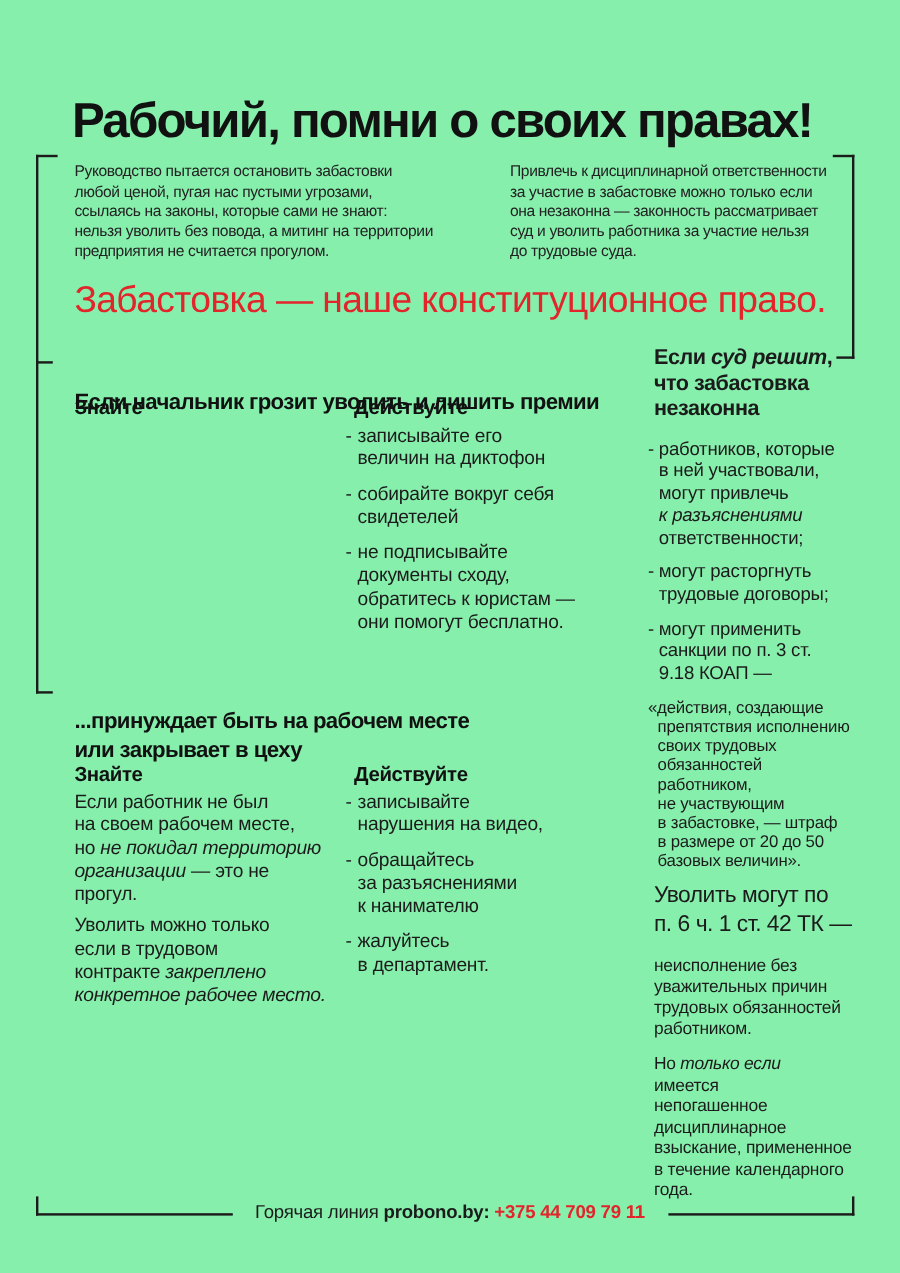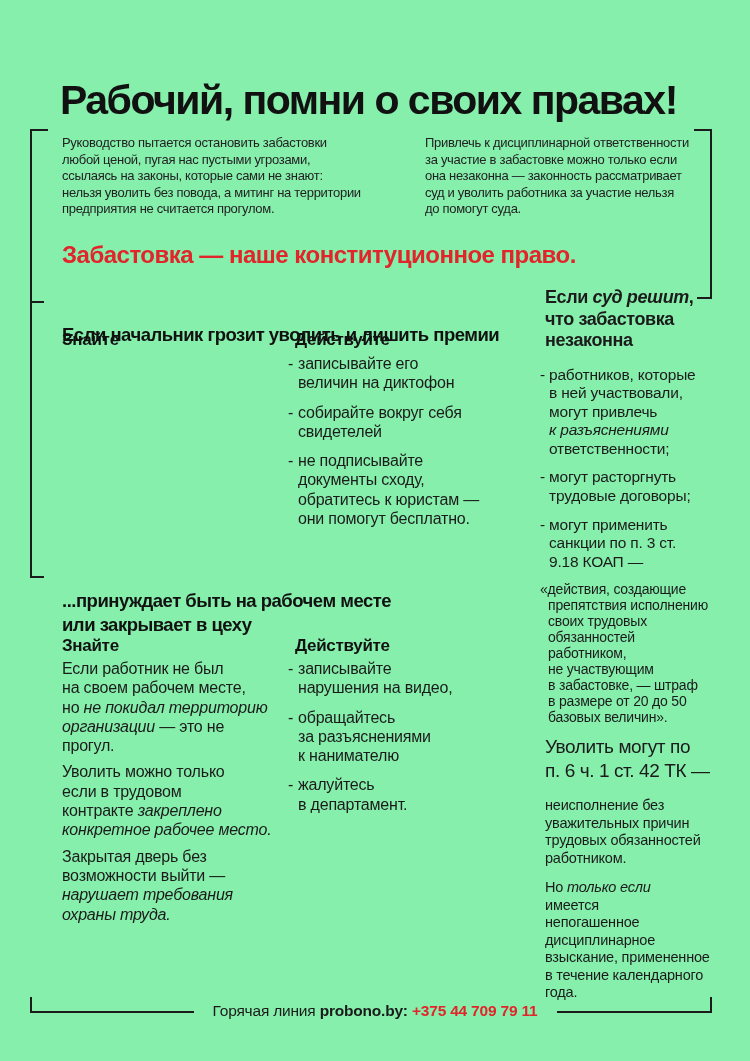--- a/index.html
+++ b/index.html
@@ -9,21 +9,21 @@
   }
   .abs{position:absolute;}
   .pre{white-space:pre-line;}
   
   .title{left:60px;top:50px;font-size:41px;font-weight:700;letter-spacing:-1.5px;color:#111;white-space:nowrap;}
   
   .intro{font-size:13px;line-height:16.5px;letter-spacing:-0.3px;color:#222;}
   .intro-left{left:62px;top:122px;width:320px;}
   .intro-right{left:425px;top:122px;width:290px;}
   
-  .headline{left:62px;top:221px;font-size:24px;font-weight:700;letter-spacing:-0.5px;white-space:nowrap;}
+  .headline{left:62px;top:206px;font-size:31px;font-weight:400;letter-spacing:-0.5px;white-space:nowrap;}
   
   .sec-heading{font-size:18.5px;font-weight:700;letter-spacing:-0.5px;line-height:24px;color:#111;}
   .s1-heading{left:62px;top:304px;white-space:nowrap;}
   .s2-heading{left:62px;top:570px;width:430px;}
   
   .col-label{font-size:17px;font-weight:700;letter-spacing:-0.3px;color:#111;}
   .know1-label{left:62px;top:330px;}
   .act1-label{left:295px;top:330px;}
   .know2-label{left:62px;top:636px;}
   .act2-label{left:295px;top:636px;}
@@ -75,21 +75,21 @@
 
   <p class="abs intro intro-left pre">Руководство пытается остановить забастовки
 любой ценой, пугая нас пустыми угрозами,
 ссылаясь на законы, которые сами не знают:
 нельзя уволить без повода, а митинг на территории
 предприятия не считается прогулом.</p>
   <p class="abs intro intro-right pre">Привлечь к дисциплинарной ответственности
 за участие в забастовке можно только если
 она незаконна — законность рассматривает
 суд и уволить работника за участие нельзя
-до помогут суда.</p>
+до трудовые суда.</p>
 
   <h2 class="abs headline" style="color:#e2242b;">Забастовка — наше конституционное право.</h2>
 
   <h3 class="abs sec-heading s1-heading">Если начальник грозит уволить и лишить премии</h3>
 
   <div class="abs col-label know1-label">Знайте</div>
 
   <div class="abs col-label act1-label">Действуйте</div>
   <div class="abs body blist act1-list">
     <div class="bullet">
@@ -166,24 +166,20 @@
   <div class="abs body know2-body">
     <p class="para pre"><span style="white-space: pre-line;">Если работник не был
 на своем рабочем месте,
 но </span><span style="font-style: italic; white-space: pre-line;">не покидал территорию
 организации</span><span style="white-space: pre-line;"> — это не
 прогул.</span></p>
     <p class="para pre"><span style="white-space: pre-line;">Уволить можно только
 если в трудовом
 контракте </span><span style="font-style: italic; white-space: pre-line;">закреплено
 конкретное рабочее место.</span></p>
-    <p class="para pre"><span style="white-space: pre-line;">Закрытая дверь без
-возможности выйти —
-</span><span style="font-style: italic; white-space: pre-line;">нарушает требования
-охраны труда.</span></p>
   </div>
 
   <div class="abs col-label act2-label">Действуйте</div>
   <div class="abs body blist act2-list">
     <div class="bullet">
       <span class="dash">-</span>
       <span class="btext">записывайте
 нарушения на видео,</span>
     </div>
     <div class="bullet">

